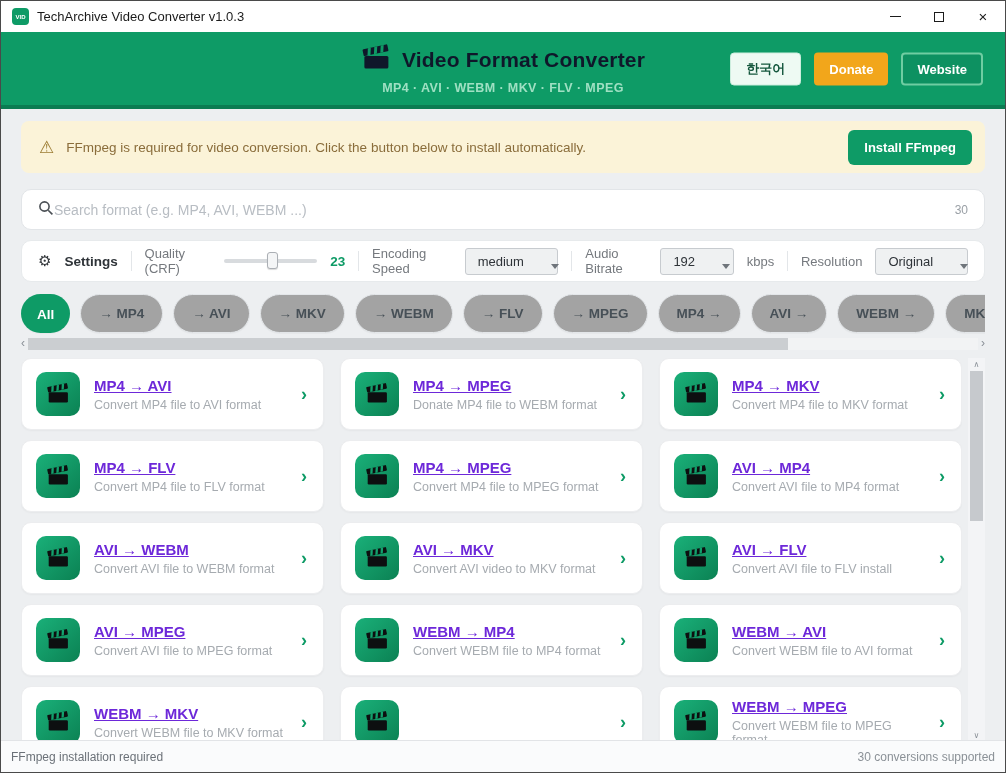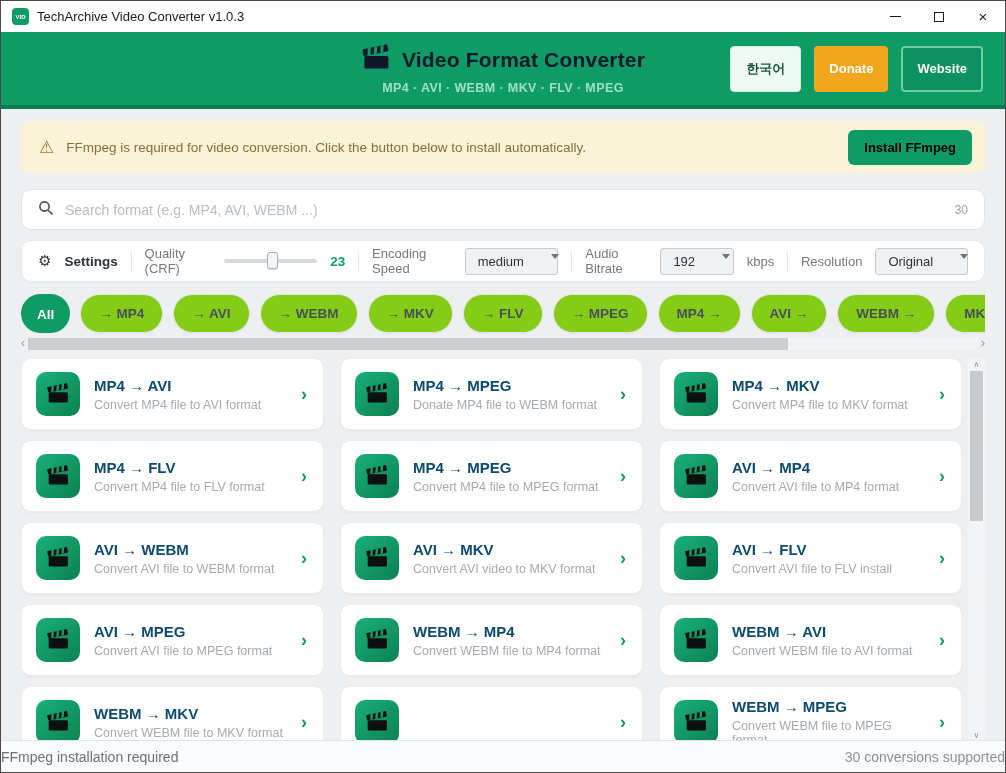--- a/index.html
+++ b/index.html
@@ -18,87 +18,87 @@
   .glyph-max { width:10px; height:10px; border:1.2px solid #1b1b1b; display:inline-block; }
   .glyph-close { font-size:15px; line-height:1; }
 
   
   .header { height:77px; background:var(--brand,#0E9B66); border-bottom:4px solid #0b7c52; position:relative; flex:0 0 auto; }
   .header-center { position:absolute; left:0; right:0; top:11px; text-align:center; }
   .header-title-row { display:flex; align-items:center; justify-content:center; gap:11px; color:#0f172a; }
   .header-title { font-size:21px; font-weight:800; letter-spacing:.2px; }
   .header-sub { margin-top:4px; font-size:12.5px; font-weight:bold; color:#9fe0c3; letter-spacing:.4px; }
   .header-buttons { position:absolute; right:22px; top:50%; transform:translateY(-50%); display:flex; gap:13px; }
-  .hbtn { font-size:13px; font-weight:bold; border-radius:4px; padding:13px 15px; cursor:pointer; border:none; font-family:inherit; }
+  .hbtn { font-size:13px; font-weight:bold; border-radius:4px; padding:0 15px; cursor:pointer; border:none; font-family:inherit; }
   .btn-lang { background:#eefaf3; color:#14573d; border:1px solid #cdeede; }
   .btn-donate { background:var(--donate,#F2A61B); color:#fff; }
   .btn-website { background:#0d9161; color:#fff; border:2px solid #6fcda2; padding:7px 14px; }
 
   
   .main { flex:1 1 auto; background:#edeff1; padding:12px 20px 0; overflow:hidden; }
 
   .banner { height:52px; background:var(--warning_bg,#FBF3D8); border-radius:8px; display:flex; align-items:center;
     padding:0 13px 0 18px; gap:12px; }
   .warn-icon { color:#9d7e35; font-size:17px; }
   .banner-text { flex:1; color:var(--warning_text,#8A6D3B); font-size:13.5px; }
-  .btn-install { background:var(--brand,#0E9B66); color:#000000; font-weight:bold; font-size:13px; border:none;
+  .btn-install { background:var(--brand,#0E9B66); color:#ffffff; font-weight:bold; font-size:13px; border:none;
     border-radius:6px; padding:10px 16px; cursor:pointer; font-family:inherit; }
 
   .searchbar { margin-top:16px; height:41px; background:#fff; border:1px solid #e2e5e8; border-radius:10px;
-    display:flex; align-items:center; padding:0 16px; gap:11px; }
+    display:flex; align-items:center; padding:0 16px; }
   .searchbar input { flex:1; border:none; outline:none; font-size:14px; color:#333; background:transparent; font-family:inherit; }
   .searchbar input::placeholder { color:#b8bdc3; }
   .search-count { color:#9aa0a6; font-size:12px; }
 
   .settingsbar { margin-top:10px; height:42px; background:#fff; border:1px solid #e7eaec; border-radius:10px;
     display:flex; align-items:center; padding:0 16px; gap:13px; font-size:13px; color:#75797e; }
   .gear { font-size:15px; color:#34383c; }
   .settings-label { font-weight:bold; font-size:13.5px; color:#2e3338; }
   .vdiv { width:1px; height:20px; background:#e3e6e9; }
   .slider { width:112px; height:4px; background:#d8dbde; border-radius:2px; position:relative; cursor:pointer; }
   .slider-thumb { position:absolute; left:46%; top:-7px; width:11px; height:17px; background:#f4f5f6;
     border:1px solid #abafb4; border-radius:3px; box-shadow:0 1px 1px rgba(0,0,0,.15); }
   .quality-value { color:var(--brand,#0E9B66); font-weight:bold; font-size:13.5px; }
   .dropdown { background:#eff1f2; border:1px solid #c7cbcf; border-radius:3px; padding:5px 12px; color:#2e3338;
-    display:flex; align-items:flex-start; gap:27px; cursor:pointer; font-size:13px; }
+    display:flex; align-items:flex-end; gap:27px; cursor:pointer; font-size:13px; }
   .caret { width:0; height:0; border-left:4px solid transparent; border-right:4px solid transparent; border-top:5px solid #6f757b; }
   .dd-encoding { min-width:90px; justify-content:space-between; }
   .dd-bitrate { min-width:64px; justify-content:space-between; }
   .dd-resolution { min-width:82px; justify-content:space-between; }
 
   .filters { margin-top:12px; display:flex; gap:10px; height:40px; overflow:hidden; }
-  .chip { flex:0 0 auto; background:#84cc16; border:1px solid #e3e6e9; border-radius:20px; padding:0 18px; height:39px;
+  .chip { flex:0 0 auto; background:#a3a3a3; border:1px solid #e3e6e9; border-radius:20px; padding:0 18px; height:39px;
     font-size:13.5px; font-weight:bold; color:#475057; white-space:nowrap; cursor:pointer; font-family:inherit;
     box-shadow:0 1px 1px rgba(0,0,0,.03); }
   .chip.active { background:var(--brand,#0E9B66); color:#fff; border-color:transparent; padding:12px 15px; }
 
   .hscroll { margin-top:3px; height:13px; display:flex; align-items:center; gap:3px; }
   .hs-arrow { color:#8a9097; font-size:12px; line-height:13px; cursor:pointer; }
   .hs-track { flex:1; height:12px; background:#f2f3f4; position:relative; }
   .hs-thumb { position:absolute; left:0; top:0; height:12px; width:80%; background:#cbced1; cursor:pointer; }
 
   .grid-area { margin-top:8px; height:384px; display:flex; gap:6px; }
   .grid { flex:1; display:grid; grid-template-columns:repeat(3,1fr); grid-auto-rows:72px; gap:10px 16px; overflow:hidden; }
   .card { background:#fff; border:1px solid #ecedef; border-radius:10px; box-shadow:0 1px 2px rgba(0,0,0,.04);
     display:flex; align-items:center; padding:0 16px 0 14px; gap:14px; cursor:pointer; }
   .tile { width:44px; height:44px; border-radius:10px; flex:0 0 auto;
     background:linear-gradient(135deg,#1ab079,#0b8153); display:flex; align-items:center; justify-content:center;
     color:#0d0f10; --stripe:#12a26d; }
   .card-text { min-width:0; }
-  .card-title { font-size:15px; font-weight:bold; color:#0c4a6e; }
+  .card-title { font-size:15px; font-weight:bold; color:#6d28d9;text-decoration:underline; }
   .card-sub { margin-top:4px; font-size:12.5px; color:#a6abb0; }
   .card-chevron { margin-left:auto; color:var(--brand,#0E9B66); font-weight:bold; font-size:18px; line-height:1; }
 
   .vscroll { width:17px; background:#f3f4f6; display:flex; flex-direction:column; align-items:center; flex:0 0 auto; }
   .vs-arrow { height:13px; color:#8a9097; font-size:8px; display:flex; align-items:center; cursor:pointer; }
   .vs-thumb { width:13px; height:150px; background:#c6c9cd; cursor:pointer; }
   .vs-space { flex:1; }
 
   .statusbar { height:32px; background:#fafbfc; border-top:1px solid #e2e4e7; display:flex; align-items:center;
-    justify-content:space-between; padding:0 0; font-size:14px; color:#6b7178; flex:0 0 auto; }
+    justify-content:space-between; padding:0 10px; font-size:12px; color:#6b7178; flex:0 0 auto; }
   .status-right { color:#8b9197; }
 </style>
 </head>
 <body>
 
 <svg width="0" height="0" style="position:absolute">
   <defs>
     <g id="clapperboard">
       <g transform="rotate(-12 4 14)">
         <rect x="3" y="6.5" width="27" height="7.5" rx="1.2" fill="currentColor"></rect>
@@ -195,22 +195,22 @@
         <span>Original</span>
         <span class="caret"></span>
       </span>
     </div>
 
     <div class="filters">
 
     <button class="chip active"><span>All</span></button>
         <button class="chip"><span>→ MP4</span></button>
         <button class="chip"><span>→ AVI</span></button>
+        <button class="chip"><span>→ MKV</span></button>
         <button class="chip"><span>→ WEBM</span></button>
-        <button class="chip"><span>→ MKV</span></button>
         <button class="chip"><span>→ FLV</span></button>
         <button class="chip"><span>→ MPEG</span></button>
         <button class="chip"><span>MP4 →</span></button>
         <button class="chip"><span>AVI →</span></button>
         <button class="chip"><span>WEBM →</span></button>
         <button class="chip"><span>MKV →</span></button>
       </div>
 
     <div class="hscroll">
       <span class="hs-arrow">‹</span>

